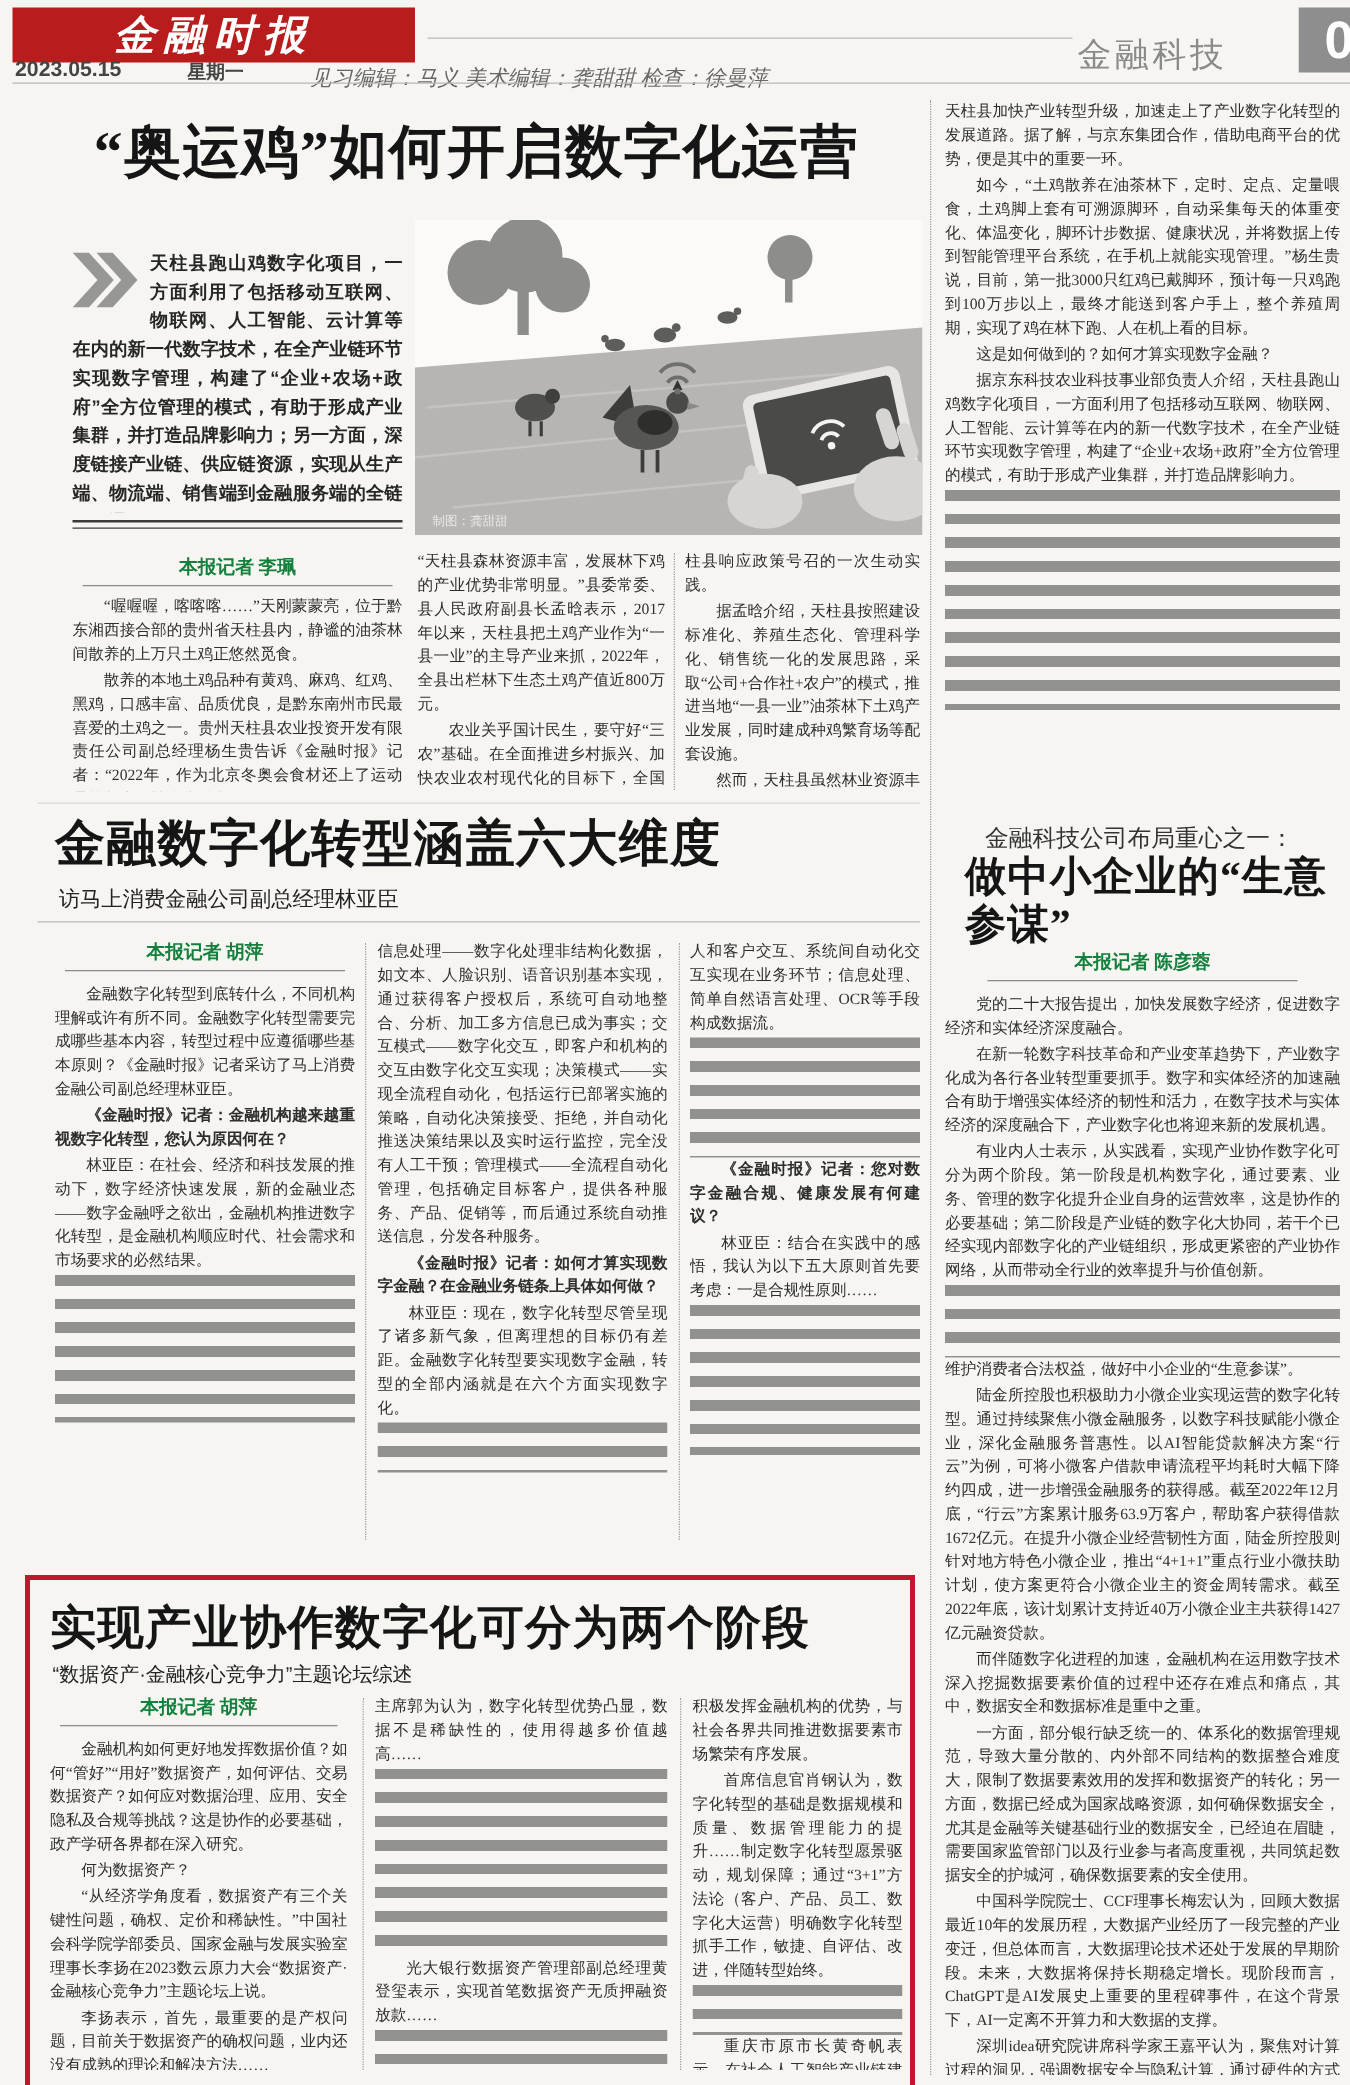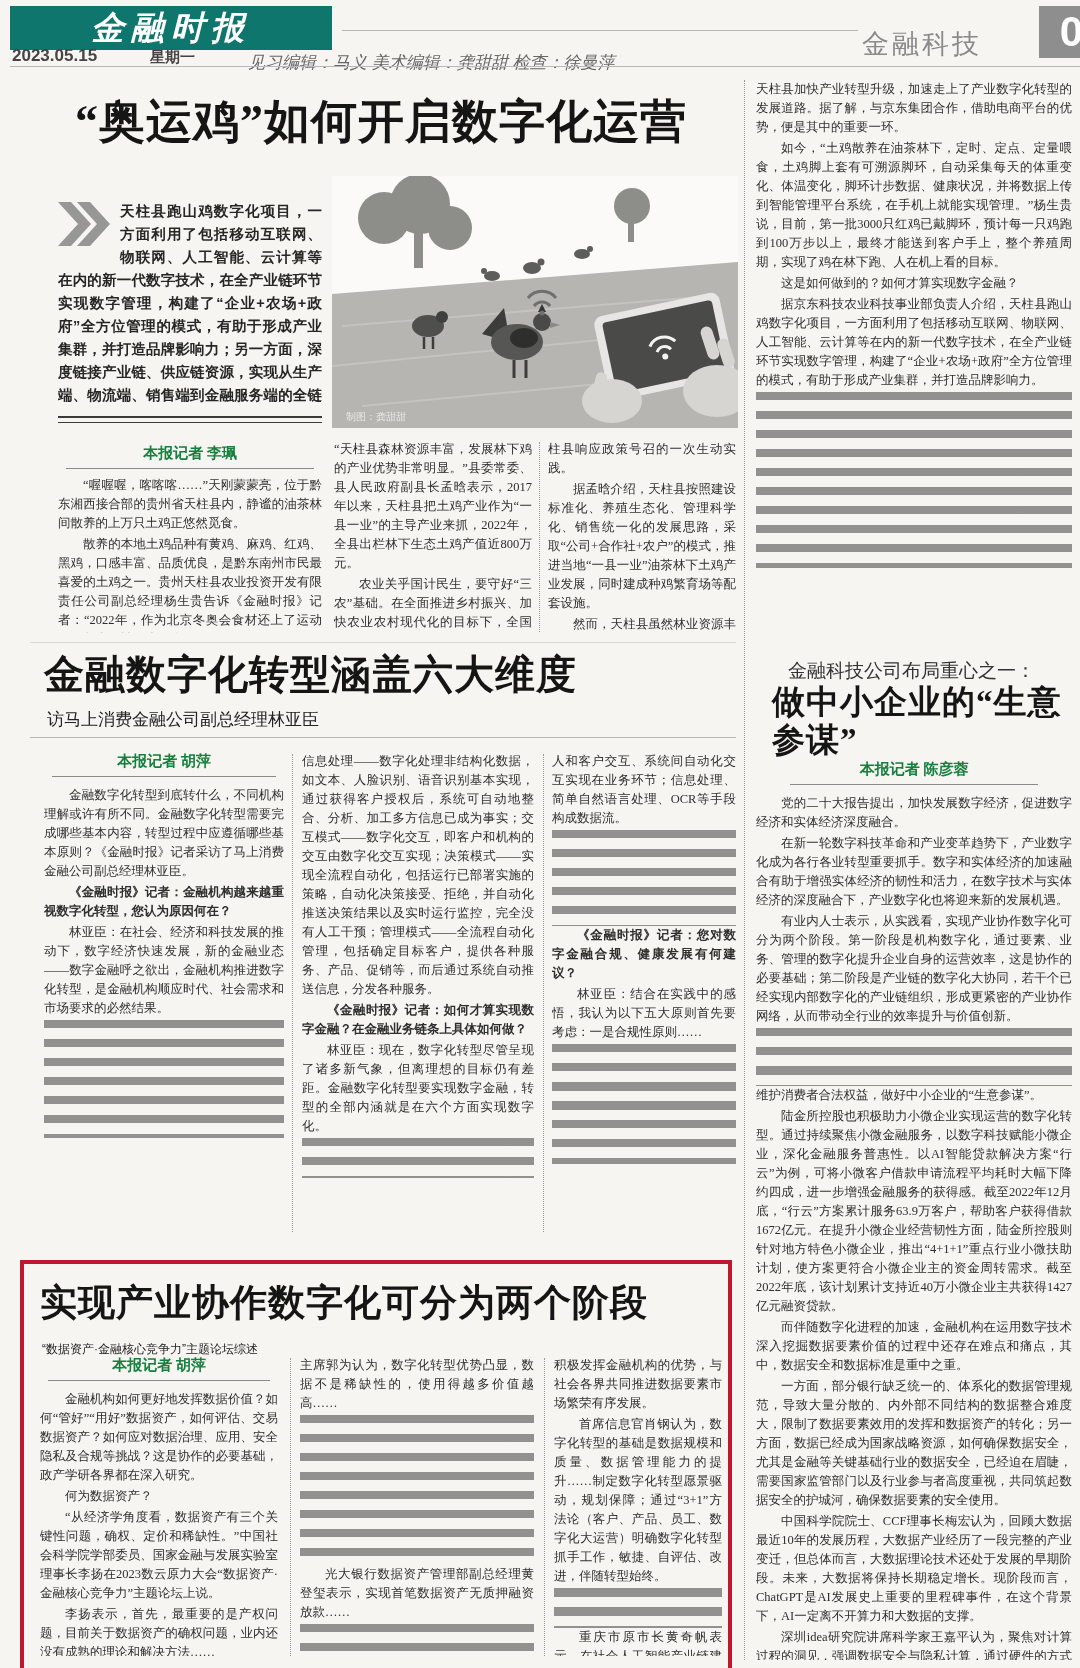--- a/index.html
+++ b/index.html
@@ -1,20 +1,20 @@
 <!DOCTYPE html>
 <html><head>
 <meta charset="utf-8">
 <style>
   html,body{margin:0;padding:0;background:#e9e8e5;}
   #canvas{position:relative;width:1080px;height:1668px;margin:0 auto;background:#f6f5f2;overflow:hidden;
           font-family:"Liberation Serif","DejaVu Serif",serif;color:#2d2d2d;}
   .abs{position:absolute;}
   
-  .logo{background:#0f766e;color:#fff;display:flex;align-items:center;justify-content:center;
+  .logo{background:#b91c1c;color:#fff;display:flex;align-items:center;justify-content:center;
         font-family:"DejaVu Serif","Liberation Serif",serif;font-style:italic;font-weight:bold;
         font-size:33px;letter-spacing:7px;transform-origin:left top;}
   .hline{background:#b9b8b5;height:1px;}
   .section-title{font-family:"Liberation Sans","DejaVu Sans",sans-serif;color:#8a8a8a;font-size:27px;letter-spacing:3px;}
   .pagenum{background:#8e8e8e;color:#fff;font-family:"Liberation Sans",sans-serif;font-weight:bold;
            font-size:42px;display:flex;align-items:center;justify-content:center;}
   .dateline{font-family:"Liberation Sans","DejaVu Sans",sans-serif;color:#555;}
   
   .h1{font-weight:bold;color:#151515;letter-spacing:1px;line-height:1.15;}
   .kicker{font-family:"Liberation Sans",sans-serif;color:#333;}
@@ -204,21 +204,21 @@
       <p class="cont">维护消费者合法权益，做好中小企业的“生意参谋”。</p>
       <p>陆金所控股也积极助力小微企业实现运营的数字化转型。通过持续聚焦小微金融服务，以数字科技赋能小微企业，深化金融服务普惠性。以AI智能贷款解决方案“行云”为例，可将小微客户借款申请流程平均耗时大幅下降约四成，进一步增强金融服务的获得感。截至2022年12月底，“行云”方案累计服务63.9万客户，帮助客户获得借款1672亿元。在提升小微企业经营韧性方面，陆金所控股则针对地方特色小微企业，推出“4+1+1”重点行业小微扶助计划，使方案更符合小微企业主的资金周转需求。截至2022年底，该计划累计支持近40万小微企业主共获得1427亿元融资贷款。</p>
       <p>而伴随数字化进程的加速，金融机构在运用数字技术深入挖掘数据要素价值的过程中还存在难点和痛点，其中，数据安全和数据标准是重中之重。</p>
       <p>一方面，部分银行缺乏统一的、体系化的数据管理规范，导致大量分散的、内外部不同结构的数据整合难度大，限制了数据要素效用的发挥和数据资产的转化；另一方面，数据已经成为国家战略资源，如何确保数据安全，尤其是金融等关键基础行业的数据安全，已经迫在眉睫，需要国家监管部门以及行业参与者高度重视，共同筑起数据安全的护城河，确保数据要素的安全使用。</p>
       <p>中国科学院院士、CCF理事长梅宏认为，回顾大数据最近10年的发展历程，大数据产业经历了一段完整的产业变迁，但总体而言，大数据理论技术还处于发展的早期阶段。未来，大数据将保持长期稳定增长。现阶段而言，ChatGPT是AI发展史上重要的里程碑事件，在这个背景下，AI一定离不开算力和大数据的支撑。</p>
       <p>深圳idea研究院讲席科学家王嘉平认为，聚焦对计算过程的洞见，强调数据安全与隐私计算，通过硬件的方式实现整个数据计算过程中的安全可信，可以为数字经济安全发展筑牢基底。</p>
     </div>
 
   <div class="abs redbox" style="left:20px;top:1260px;width:712px;height:420px;box-sizing:border-box;"></div>
   <div class="abs h1" style="left:40px;top:1282px;font-size:37px;">实现产业协作数字化可分为两个阶段</div>
-  <div class="abs subtitle" style="left:42px;top:1330px;font-size:12px;margin-top:11px;">“数据资产·金融核心竞争力”主题论坛综述</div>
+  <div class="abs subtitle" style="left:42px;top:1330px;font-size:16px;">“数据资产·金融核心竞争力”主题论坛综述</div>
 
   <div class="abs byline" style="left:40px;top:1356px;width:238px;">本报记者 胡萍</div>
   <div class="abs rule" style="left:48px;top:1380px;width:222px;"></div>
 
   <div class="abs col" style="left:40px;top:1390px;width:238px;height:266px;">
       <p>金融机构如何更好地发挥数据价值？如何“管好”“用好”数据资产，如何评估、交易数据资产？如何应对数据治理、应用、安全隐私及合规等挑战？这是协作的必要基础，政产学研各界都在深入研究。</p>
       <p>何为数据资产？</p>
       <p>“从经济学角度看，数据资产有三个关键性问题，确权、定价和稀缺性。”中国社会科学院学部委员、国家金融与发展实验室理事长李扬在2023数云原力大会“数据资产·金融核心竞争力”主题论坛上说。</p>
       <p>李扬表示，首先，最重要的是产权问题，目前关于数据资产的确权问题，业内还没有成熟的理论和解决方法……</p>
     </div>

